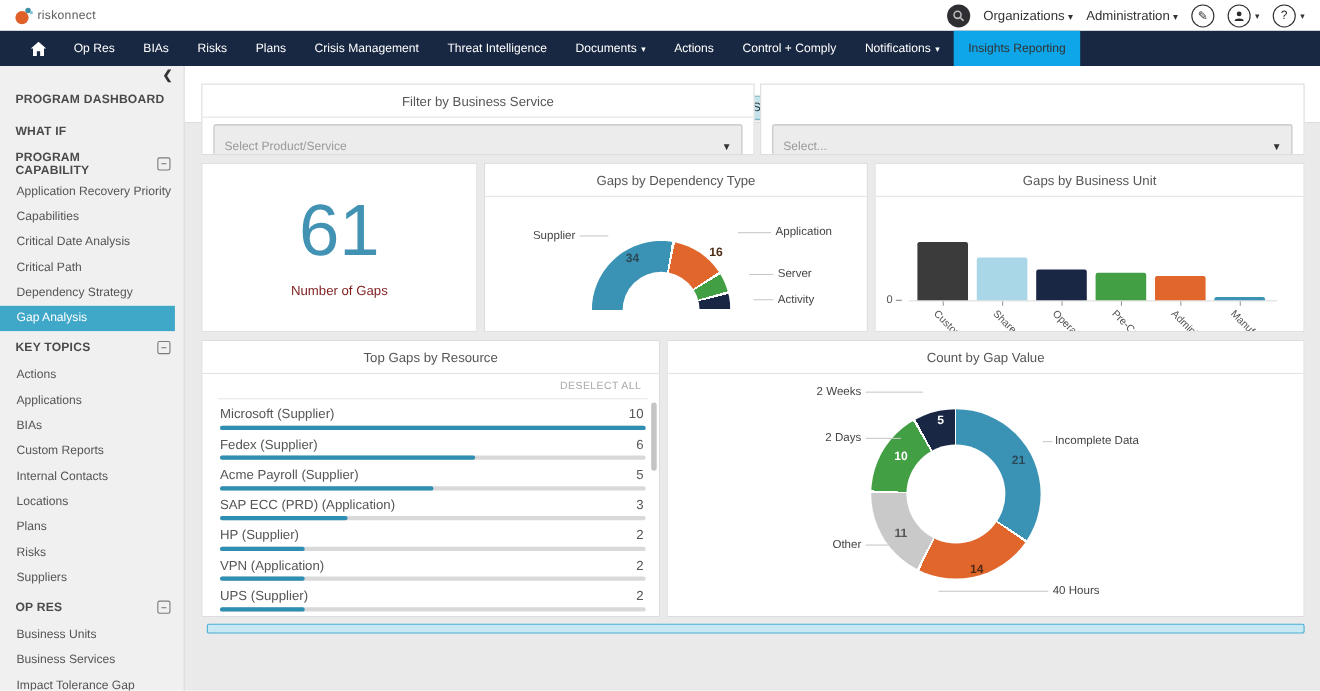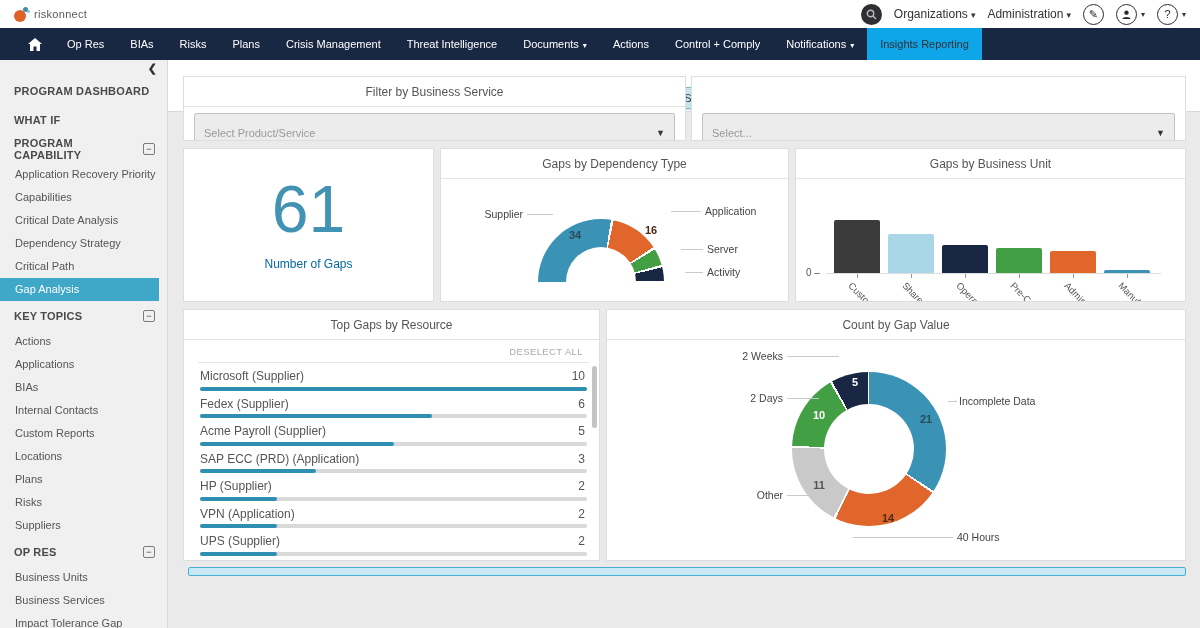--- a/index.html
+++ b/index.html
@@ -60,21 +60,21 @@
   .card-head { height:30px; line-height:30px; text-align:center; font-size:12px; color:#555; border-bottom:1px solid #e4e4e4; }
   #filter-bs { left:15px; top:16px; width:503px; height:65px; }
   #filter-dep { left:523px; top:16px; width:495px; height:65px; }
   .dropdown { position:absolute; left:10px; right:10px; top:36px; height:40px; background:#ececec; border:1px solid #c2c2c2;
               border-radius:2px; display:flex; align-items:center; justify-content:space-between; padding:0 9px; cursor:pointer; }
   .dd-ph { font-size:11px; color:#9a9a9a; }
   .dd-caret { font-size:9px; color:#333; }
 
   #card-count { left:15px; top:88px; width:251px; height:154px; }
   .big-num { position:absolute; left:0; width:100%; top:22px; text-align:center; font-size:66px; color:#4292b4; }
-  .big-num-label { position:absolute; left:0; width:100%; top:108px; text-align:center; font-size:12px; color:#0369a1; }
+  .big-num-label { position:absolute; left:0; width:100%; top:108px; text-align:center; font-size:12px; color:#7f1d1d; }
 
   #card-dep { left:272px; top:88px; width:349px; height:154px; }
   #card-bu  { left:627px; top:88px; width:391px; height:154px; }
   #card-tg  { left:15px; top:249px; width:417px; height:252px; }
   #card-gv  { left:438px; top:249px; width:580px; height:252px; }
 
   
   .half-wrap { position:absolute; left:97px; top:70px; width:126px; height:63px; overflow:hidden; }
   .half-donut { position:absolute; left:0; top:0; width:126px; height:126px; border-radius:50%; }
   .half-hole { position:absolute; left:28px; top:28px; width:70px; height:70px; border-radius:50%; background:#fff; }
@@ -178,32 +178,32 @@
         <div class="sb-head">
           <span>WHAT IF</span>
         </div>
         <div class="sb-head">
           <span>PROGRAM CAPABILITY</span>
           <span class="sb-collapse">−</span>
         </div>
         <div class="sb-item">Application Recovery Priority</div>
         <div class="sb-item">Capabilities</div>
         <div class="sb-item">Critical Date Analysis</div>
+        <div class="sb-item">Critical Path</div>
         <div class="sb-item">Dependency Strategy</div>
-        <div class="sb-item">Critical Path</div>
         <div class="sb-item active">Gap Analysis</div>
         <div class="sb-head">
           <span>KEY TOPICS</span>
           <span class="sb-collapse">−</span>
         </div>
         <div class="sb-item">Actions</div>
         <div class="sb-item">Applications</div>
         <div class="sb-item">BIAs</div>
+        <div class="sb-item">Custom Reports</div>
         <div class="sb-item">Internal Contacts</div>
-        <div class="sb-item">Custom Reports</div>
         <div class="sb-item">Locations</div>
         <div class="sb-item">Plans</div>
         <div class="sb-item">Risks</div>
         <div class="sb-item">Suppliers</div>
         <div class="sb-head">
           <span>OP RES</span>
           <span class="sb-collapse">−</span>
         </div>
         <div class="sb-item">Business Units</div>
         <div class="sb-item">Business Services</div>

